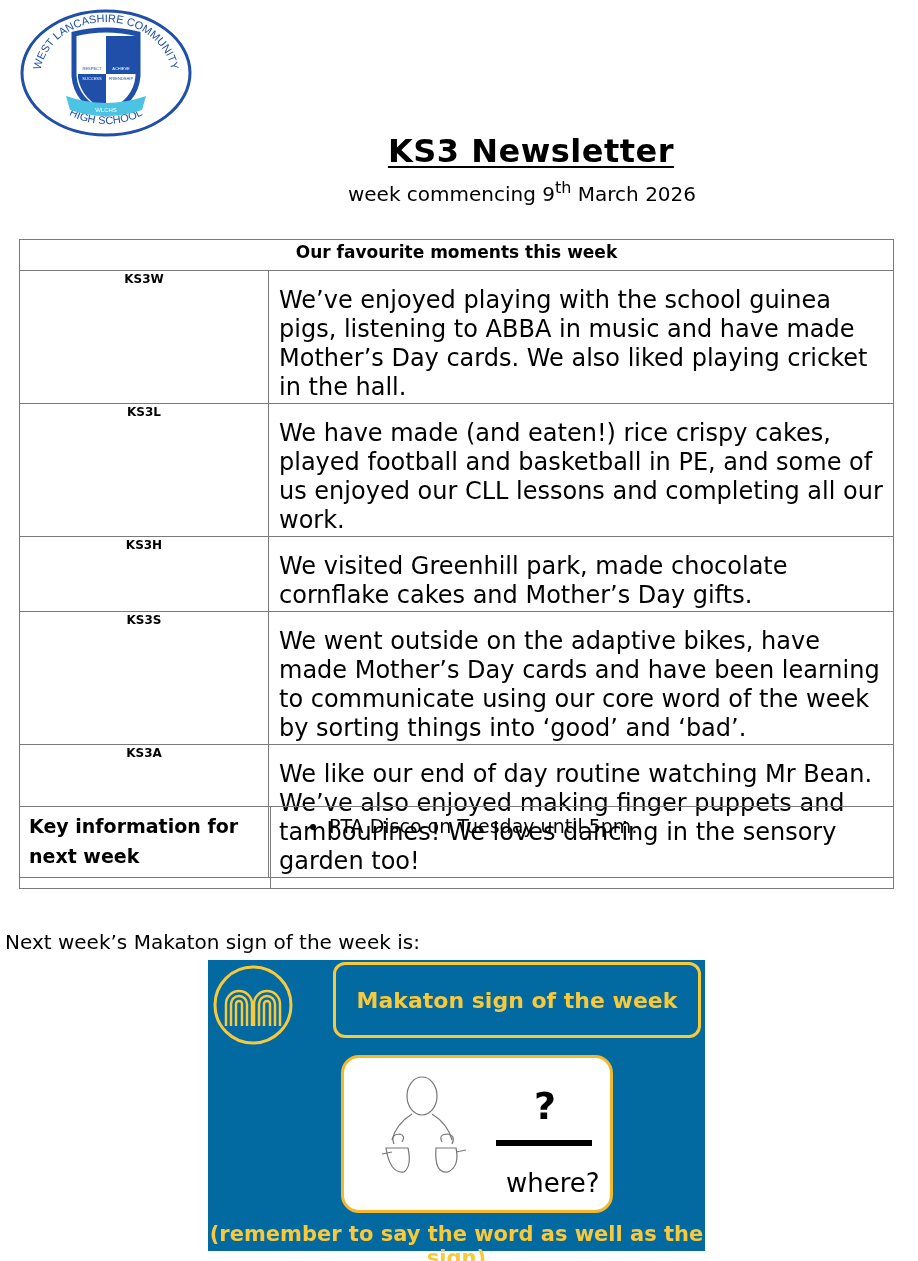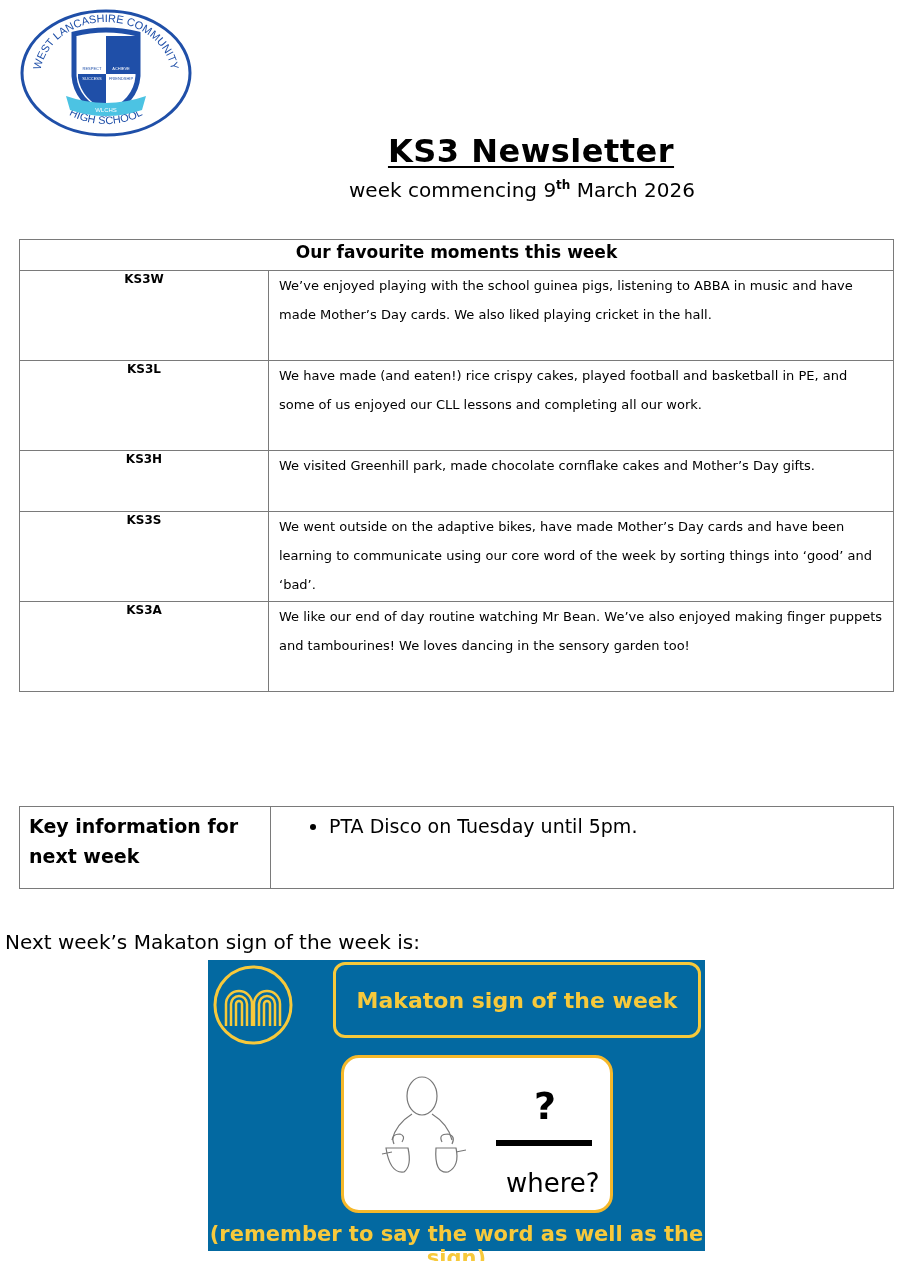--- a/index.html
+++ b/index.html
@@ -3,27 +3,27 @@
 <meta charset="utf-8">
 <style>
   html, body { margin: 0; padding: 0; background: #ffffff; }
   body { width: 918px; height: 1261px; position: relative; overflow: hidden;
          font-family: "DejaVu Sans", sans-serif; color: #000; }
   .logo { position: absolute; left: 18px; top: 6px; width: 176px; height: 134px; }
   .title { position: absolute; left: 0; width: 1062px; top: 132px; text-align: center;
            font-size: 32px; font-weight: bold; text-decoration: underline; text-decoration-thickness: 2px;
            text-underline-offset: 4px; letter-spacing: 0.5px; }
   .subtitle { position: absolute; left: 0; width: 1044px; top: 178px; text-align: center; font-size: 20px; }
-  .subtitle sup { font-size: 12px; font-weight: bold; }
+  .subtitle sup { font-size: 16px; }
   table { border-collapse: collapse; position: absolute; left: 19px; width: 875px; }
   td { border: 1.5px solid #7a7a7a; vertical-align: top; }
   .moments { top: 239px; }
   .moments .head td { text-align: center; font-weight: bold; font-size: 17px; height: 28px; padding: 2px 0 0 0; }
   .moments .label { width: 246px; text-align: center; font-weight: bold; font-size: 12px; }
-  .moments .text { font-size: 13px; line-height: 29px; padding: 0 8px 1px 10px; }
+  .moments .text { font-size: 24px; line-height: 29px; padding: 15px 8px 1px 10px; }
   .keyinfo { top: 806px; height: 83px; }
   .keyinfo .label { width: 236px; font-weight: bold; font-size: 19px; line-height: 30px; padding: 4px 5px 2px 9px; }
   .keyinfo .text { font-size: 19px; padding: 8px 0 0 40px; }
   .keyinfo ul { margin: 0; padding-left: 18px; }
   .makaton-intro { position: absolute; left: 5px; width: 918px; top: 930px; font-size: 20px; }
   .makaton { position: absolute; left: 208px; top: 960px; width: 497px; height: 291px; background: #0369a1; }
   .m-logo { position: absolute; left: 4px; top: 4px; width: 82px; height: 82px; }
   .m-title-box { position: absolute; left: 125px; top: 2px; width: 368px; height: 76px;
                  border: 3px solid #f7c93b; border-radius: 12px; box-sizing: border-box;
                  display: flex; align-items: center; justify-content: center;

